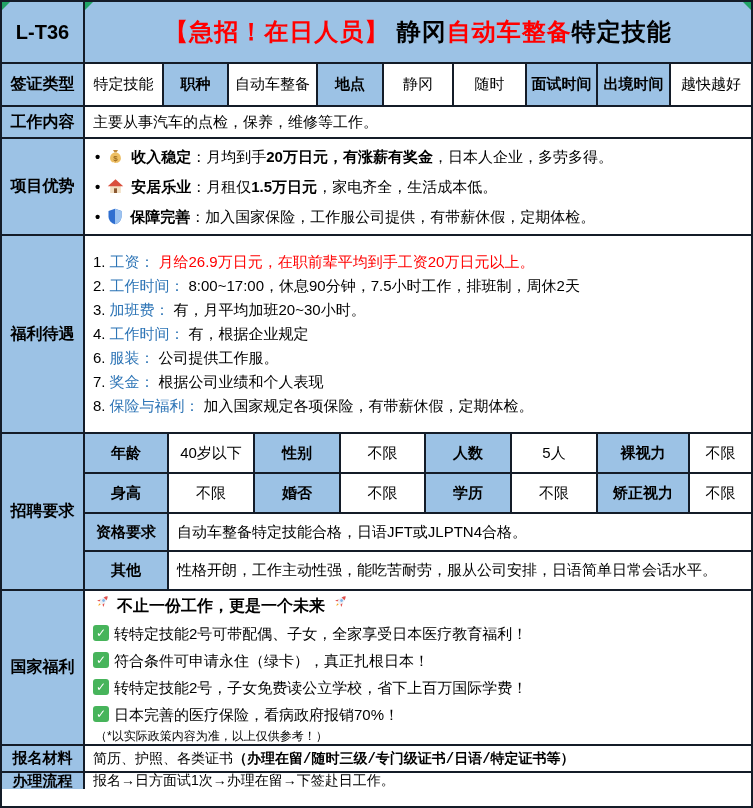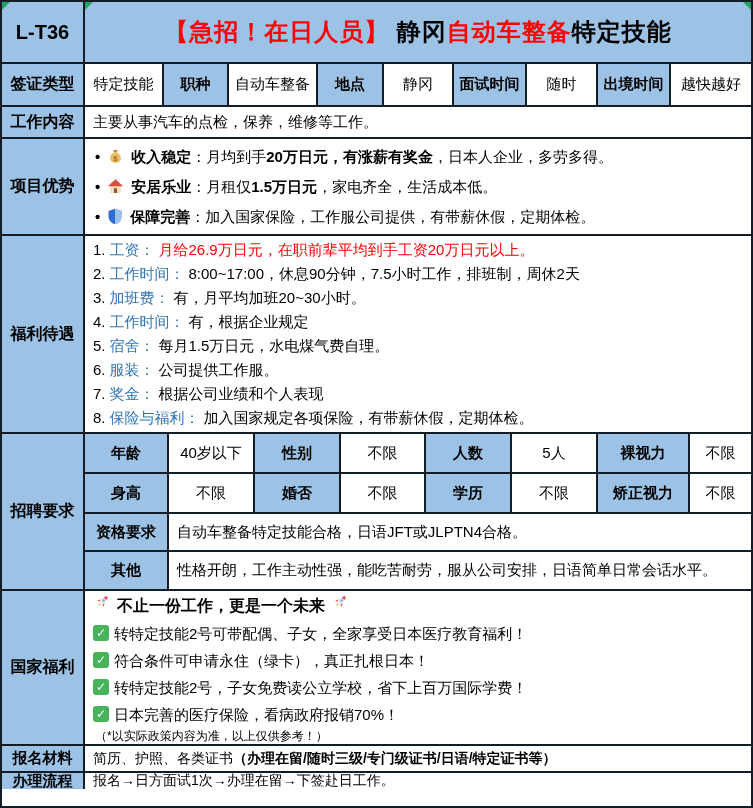--- a/index.html
+++ b/index.html
@@ -26,21 +26,21 @@
   .tri-tl{position:absolute;top:0;left:0;width:0;height:0;border-top:8px solid var(--triangle-green);border-right:8px solid transparent;}
   .tri-tr{position:absolute;top:0;right:0;width:0;height:0;border-top:8px solid var(--triangle-green);border-left:8px solid transparent;}
   
   .r-visa{height:43px;}
   .visa-grid{flex:1;display:grid;grid-template-columns:79px 65px 89px 66px 70px 73px 71px 73px 1fr;}
   .vcell{display:flex;align-items:center;justify-content:center;font-size:15px;border-right:2px solid var(--border);}
   .vcell:last-child{border-right:none;}
   .vcell.lab{background:var(--cell-blue);font-weight:bold;}
   
   .r-work{height:32px;}
-  .r-materials{height:27px;}
+  .r-materials{height:27px;font-family:Liberation Mono, monospace;}
   .r-process{height:16px;}
   .flat-text{flex:1;display:flex;align-items:center;padding:0 8px;font-size:15px;}
   .r-materials .flat-text,.r-process .flat-text{font-size:14px;}
   .r-materials .side,.r-process .side{font-size:15px;}
   
   .r-adv{height:97px;}
   .adv-body{flex:1;display:flex;flex-direction:column;justify-content:center;padding:4px 8px;gap:4px;}
   .adv-line{display:flex;align-items:center;font-size:15px;line-height:26px;}
   .adv-line::before{content:"\2022";font-weight:bold;margin:0 7px 0 2px;}
   .adv-line .ico{margin-right:7px;display:inline-flex;flex-shrink:0;}
@@ -94,22 +94,22 @@
   </div>
 
   <div class="row r-visa">
     <div class="side">签证类型</div>
     <div class="visa-grid">
       <div class="vcell">特定技能</div>
       <div class="vcell lab">职种</div>
       <div class="vcell">自动车整备</div>
       <div class="vcell lab">地点</div>
       <div class="vcell">静冈</div>
+      <div class="vcell">随时</div>
       <div class="vcell lab">面试时间</div>
-      <div class="vcell">随时</div>
       <div class="vcell lab">出境时间</div>
       <div class="vcell">越快越好</div>
     </div>
   </div>
 
   <div class="row r-work">
     <div class="side">工作内容</div>
     <div class="flat-text">主要从事汽车的点检，保养，维修等工作。</div>
   </div>
 
@@ -148,21 +148,20 @@
     </div>
   </div>
 
   <div class="row r-welfare">
     <div class="side">福利待遇</div>
     <div class="wf-body">
       <div class="w-line"><span class="w-num">1.</span><span class="w-name">工资：</span><span class="seg-red">月给26.9万日元，在职前辈平均到手工资20万日元以上。</span></div>
       <div class="w-line"><span class="w-num">2.</span><span class="w-name">工作时间：</span><span>8:00~17:00，休息90分钟，7.5小时工作，排班制，周休2天</span></div>
       <div class="w-line"><span class="w-num">3.</span><span class="w-name">加班费：</span><span>有，月平均加班20~30小时。</span></div>
       <div class="w-line"><span class="w-num">4.</span><span class="w-name">工作时间：</span><span>有，根据企业规定</span></div>
-      <div class="w-line"><span class="w-num">5.</span><span class="w-name">宿舍：</span><span>每月1.5万日元，水电煤气费自理。</span></div>
       <div class="w-line"><span class="w-num">6.</span><span class="w-name">服装：</span><span>公司提供工作服。</span></div>
       <div class="w-line"><span class="w-num">7.</span><span class="w-name">奖金：</span><span>根据公司业绩和个人表现</span></div>
       <div class="w-line"><span class="w-num">8.</span><span class="w-name">保险与福利：</span><span>加入国家规定各项保险，有带薪休假，定期体检。</span></div>
     </div>
   </div>
 
   <div class="row r-req">
     <div class="side">招聘要求</div>
     <div class="req-body">
       <div class="req-grid">

